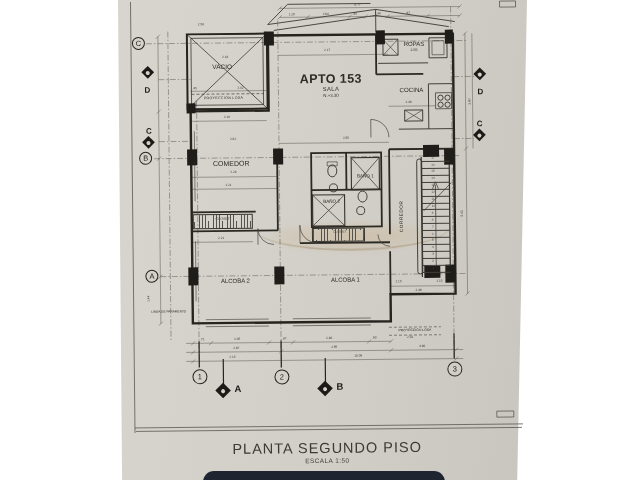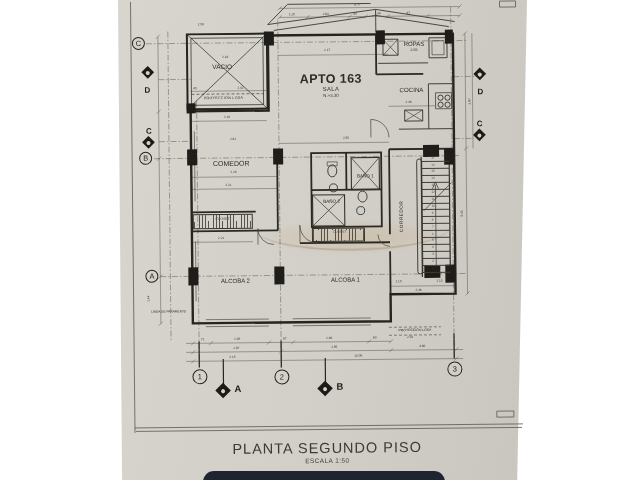--- a/index.html
+++ b/index.html
@@ -202,21 +202,21 @@
         <div class="tread" style="top: 175.9px;"></div>
         <div class="stnum" style="top: 171.4px;">15</div>
         <div class="tread" style="top: 169px;"></div>
         <div class="stnum" style="top: 164.5px;">16</div>
         <div class="tread" style="top: 162.1px;"></div>
         <div class="stnum" style="top: 157.6px;">17</div>
       </div>
 
     <div class="lbl" style="left:202px;top:63px;width:44px;font-size:6.5px;">VACIO</div>
     <div class="lbl" style="left:196px;top:96px;width:58px;font-size:3.6px;letter-spacing:.3px;">PROYECCION  LOSA</div>
-    <div class="lbl" style="left:295px;top:73px;width:75px;font-size:12.5px;font-weight:bold;letter-spacing:.4px;">APTO 163</div>
+    <div class="lbl" style="left:295px;top:73px;width:75px;font-size:12.5px;font-weight:bold;letter-spacing:.4px;">APTO 153</div>
     <div class="lbl" style="left:295px;top:87px;width:75px;font-size:5.8px;letter-spacing:.4px;">SALA</div>
     <div class="lbl" style="left:295px;top:94px;width:75px;font-size:4.4px;">N.+3.30</div>
     <div class="lbl" style="left:402px;top:42px;width:28px;font-size:6px;">ROPAS</div>
     <div class="lbl" style="left:402px;top:50px;width:28px;font-size:3.6px;">2.55</div>
     <div class="lbl" style="left:392px;top:88px;width:42px;font-size:6.2px;">COCINA</div>
     <div class="lbl" style="left:203px;top:159px;width:58px;font-size:7px;">COMEDOR</div>
     <div class="lbl" style="left:350px;top:175px;width:32px;font-size:4.6px;">BAÑO 1</div>
     <div class="lbl" style="left:316px;top:200px;width:32px;font-size:4.6px;">BAÑO 2</div>
     <div class="lbl vtext" style="left:400px;top:193px;height:48px;font-size:4.6px;">CORREDOR</div>
     <div class="lbl" style="left:207px;top:217px;width:32px;font-size:3.6px;color:#4a483f;">CLOSET</div>

